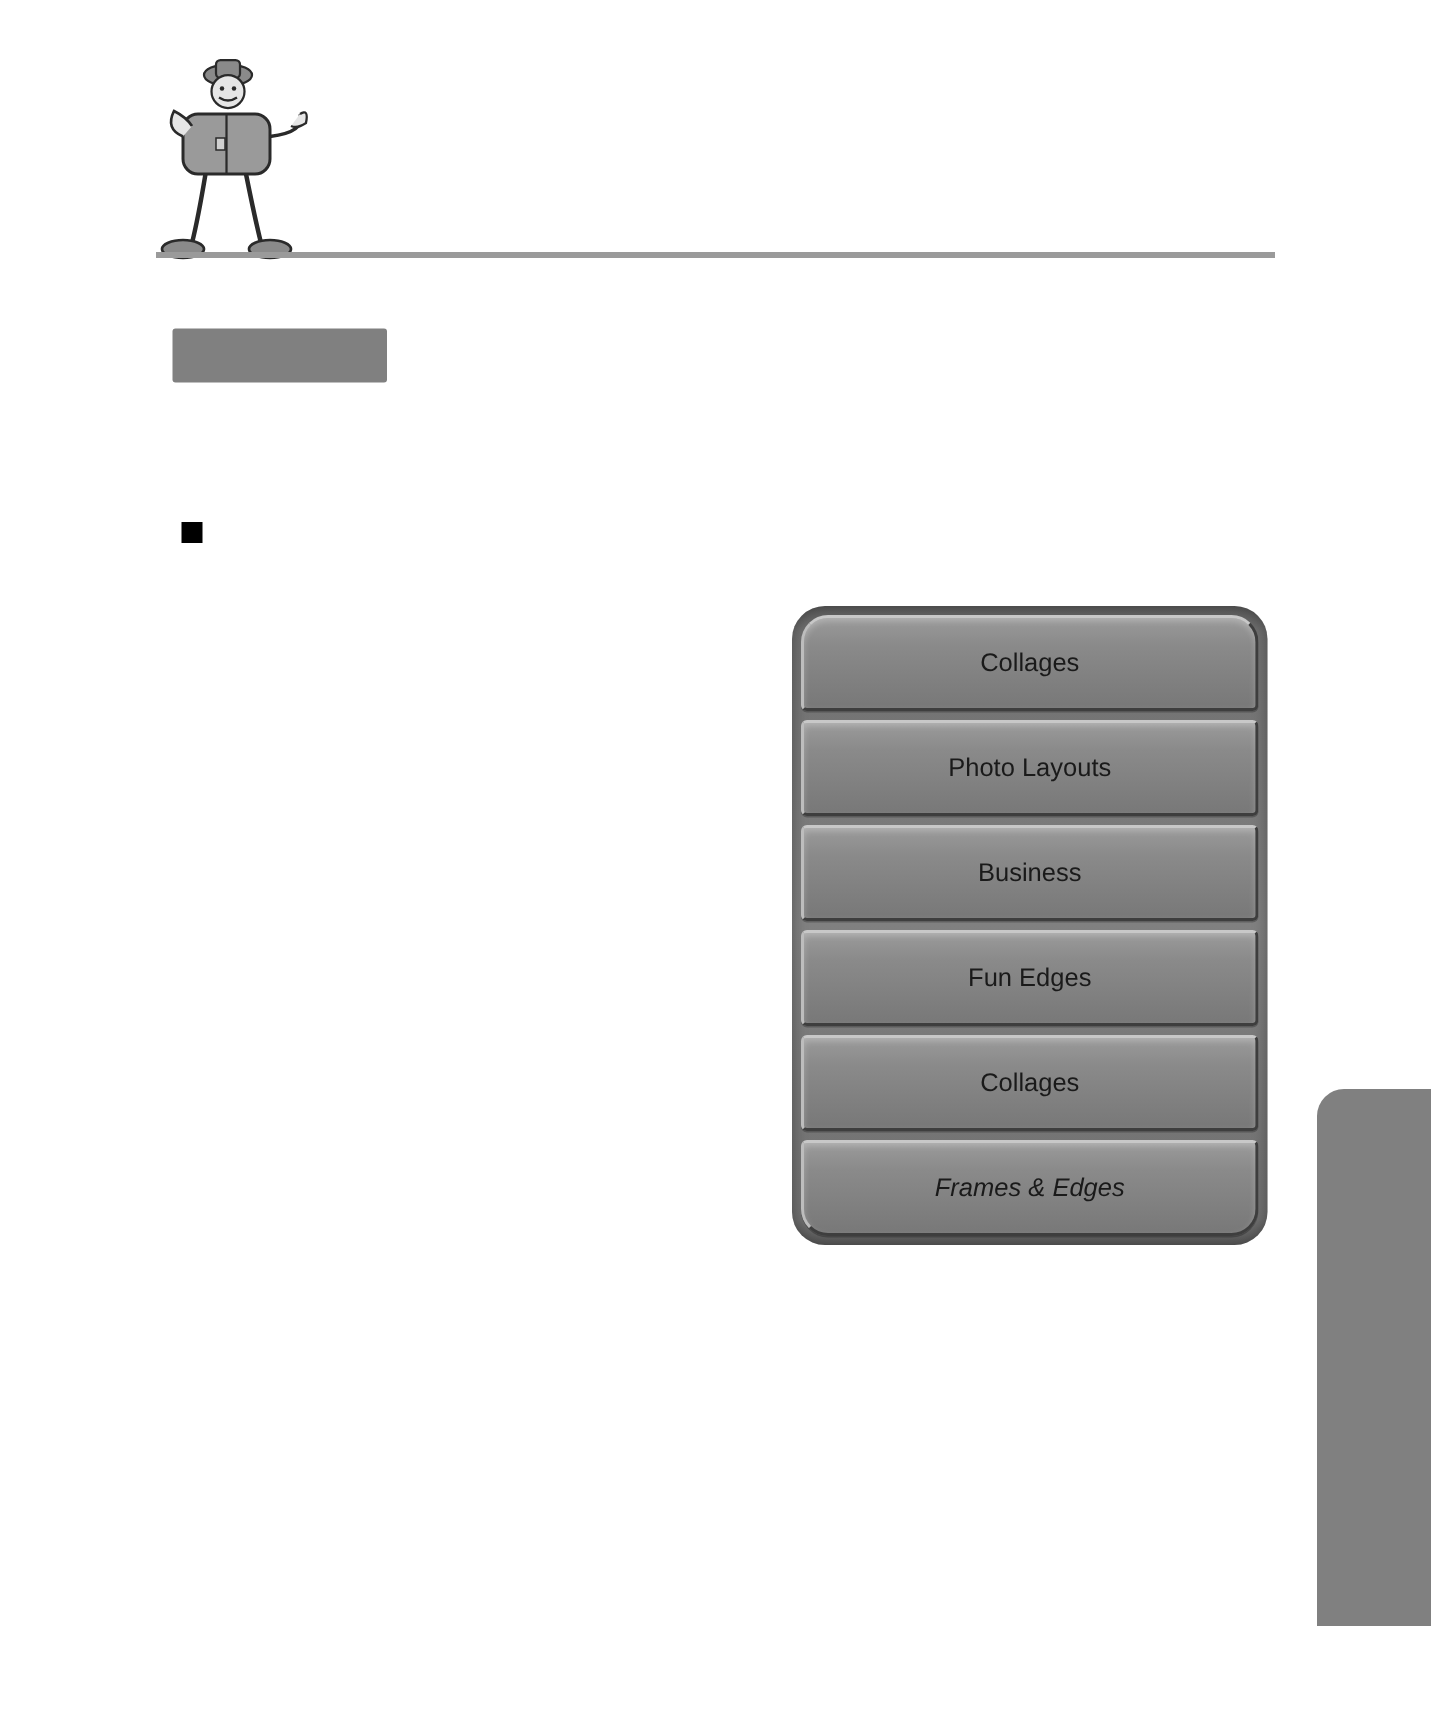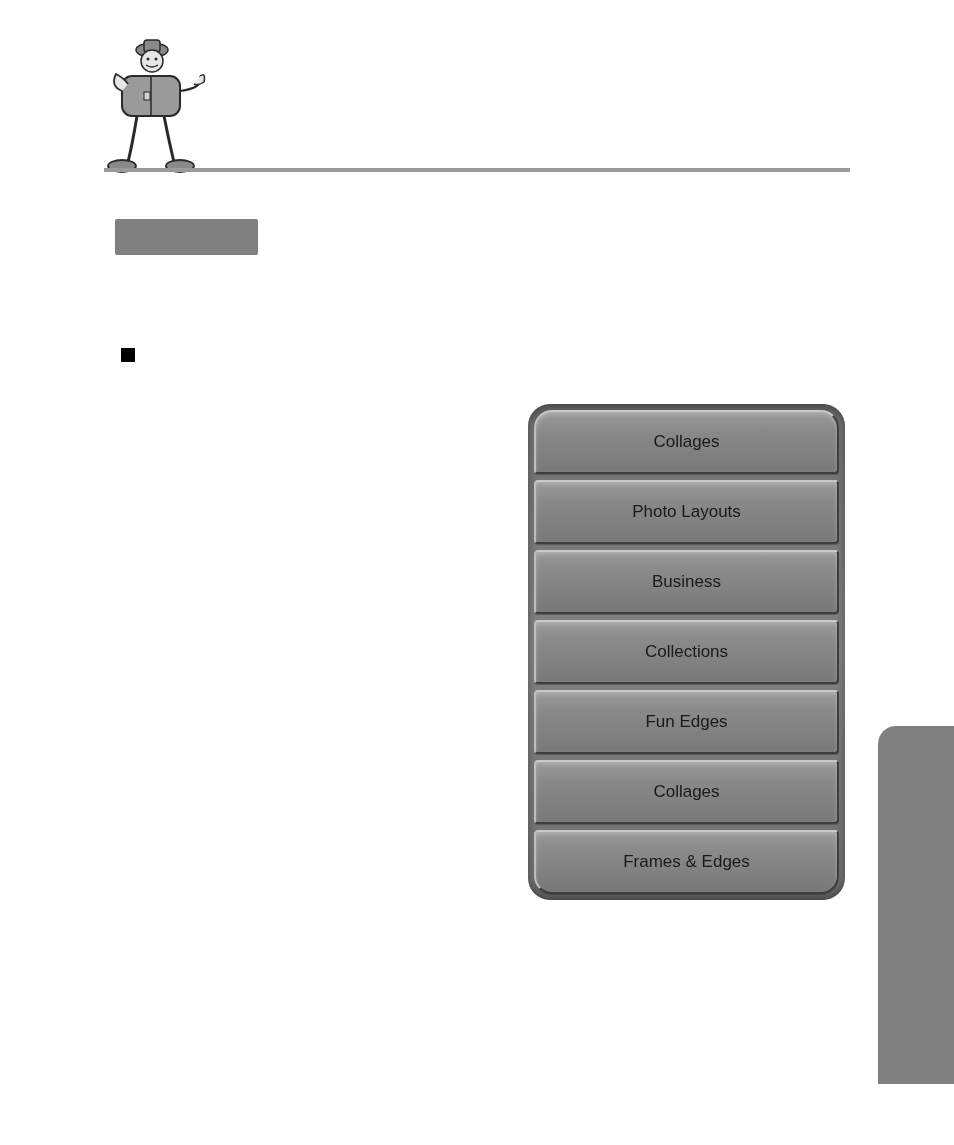--- a/index.html
+++ b/index.html
@@ -88,20 +88,21 @@
     cursor: pointer;
     user-select: none;
   }
   .panel-button:first-child {
     border-top-left-radius: 18px;
     border-top-right-radius: 18px;
   }
   .panel-button:last-child {
     border-bottom-left-radius: 18px;
     border-bottom-right-radius: 18px;
+    font-style: italic;
   }
 
   
   .side-tab {
     position: absolute;
     right: 0;
     top: 726px;
     width: 76px;
     height: 358px;
     background: #808080;
@@ -151,23 +152,20 @@
     <div class="panel-button">
       <span>Collages</span>
     </div>
     <div class="panel-button">
       <span>Photo Layouts</span>
     </div>
     <div class="panel-button">
       <span>Business</span>
     </div>
     <div class="panel-button">
-      <span>Collections</span>
-    </div>
-    <div class="panel-button">
       <span>Fun Edges</span>
     </div>
     <div class="panel-button">
       <span>Collages</span>
     </div>
     <div class="panel-button">
       <span>Frames &amp; Edges</span>
     </div>
   </div>
 

